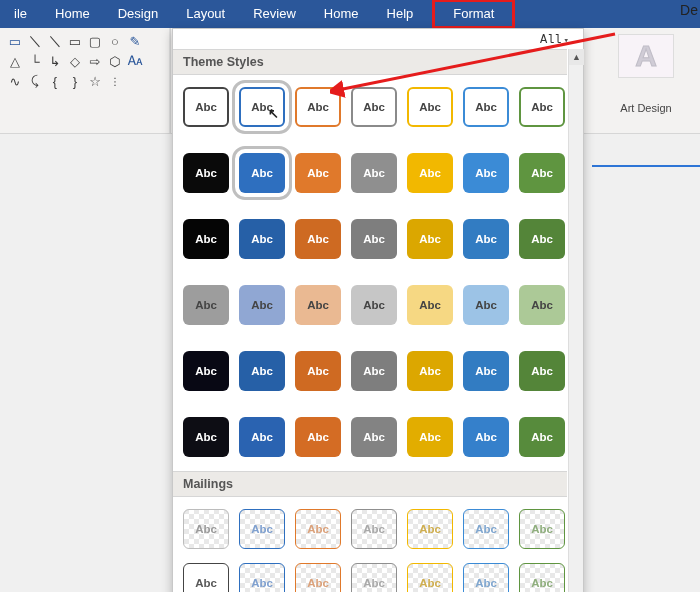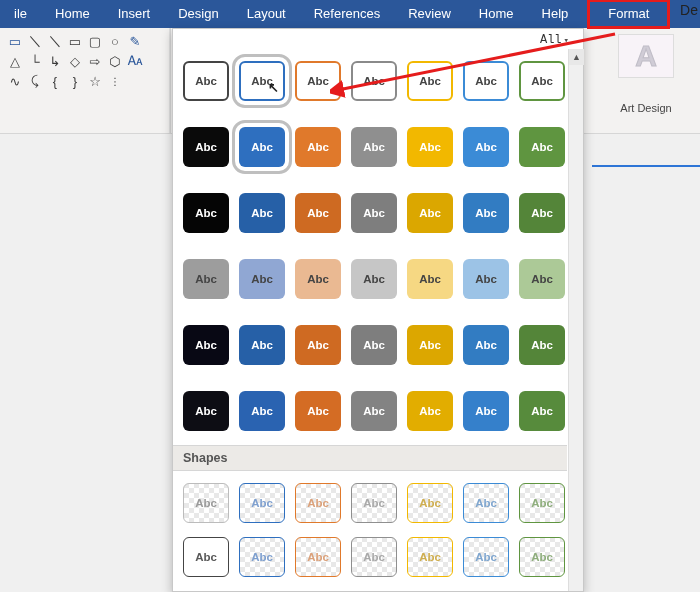--- a/index.html
+++ b/index.html
@@ -221,24 +221,22 @@
     z-index:30;
     pointer-events:none;
   }
 </style>
 </head>
 <body>
 
 <div class="ribbon-tabs">
   <div class="ribbon-tab">ile</div>
   <div class="ribbon-tab">Home</div>
-  <div class="ribbon-tab">Insert</div>
   <div class="ribbon-tab">Design</div>
   <div class="ribbon-tab">Layout</div>
-  <div class="ribbon-tab">References</div>
   <div class="ribbon-tab">Review</div>
   <div class="ribbon-tab">Home</div>
   <div class="ribbon-tab">Help</div>
   <div class="ribbon-tab format">Format</div>
   <span style="position:absolute;right:2px;top:2px;color:#222;font-size:14px;">De</span>
 </div>
 
 <div class="ribbon-body">
   <div class="shapes-group">
     <div class="shapes-grid">
@@ -277,20 +275,21 @@
 </div>
 
 <div class="blue-line"></div>
 
 <div class="gallery">
   <div class="gallery-top">
     <span>All</span><span class="caret">▾</span>
   </div>
 
   <div class="scroll-region">
+    <div class="section-header">Theme Styles</div>
 
     <div class="swatch-grid r1">
       <div class="swatch sw-outline c1">
           <span>Abc</span>
         </div>
       <div class="swatch sw-outline c2 selected">
           <span>Abc</span>
           <span class="cursor-ico">↖</span>
         </div>
       <div class="swatch sw-outline c3">
@@ -423,21 +422,21 @@
           <span>Abc</span>
         </div>
       <div class="swatch sw-solid c6">
           <span>Abc</span>
         </div>
       <div class="swatch sw-solid c7">
           <span>Abc</span>
         </div>
     </div>
 
-    <div class="section-header">Shapes</div>
+    <div class="section-header">Mailings</div>
 
     <div class="preset-grid">
       <div class="preset">
           <span class="lbl">Abc</span>
         </div>
       <div class="preset b2">
           <span class="lbl">Abc</span>
         </div>
       <div class="preset b3">
           <span class="lbl">Abc</span>

